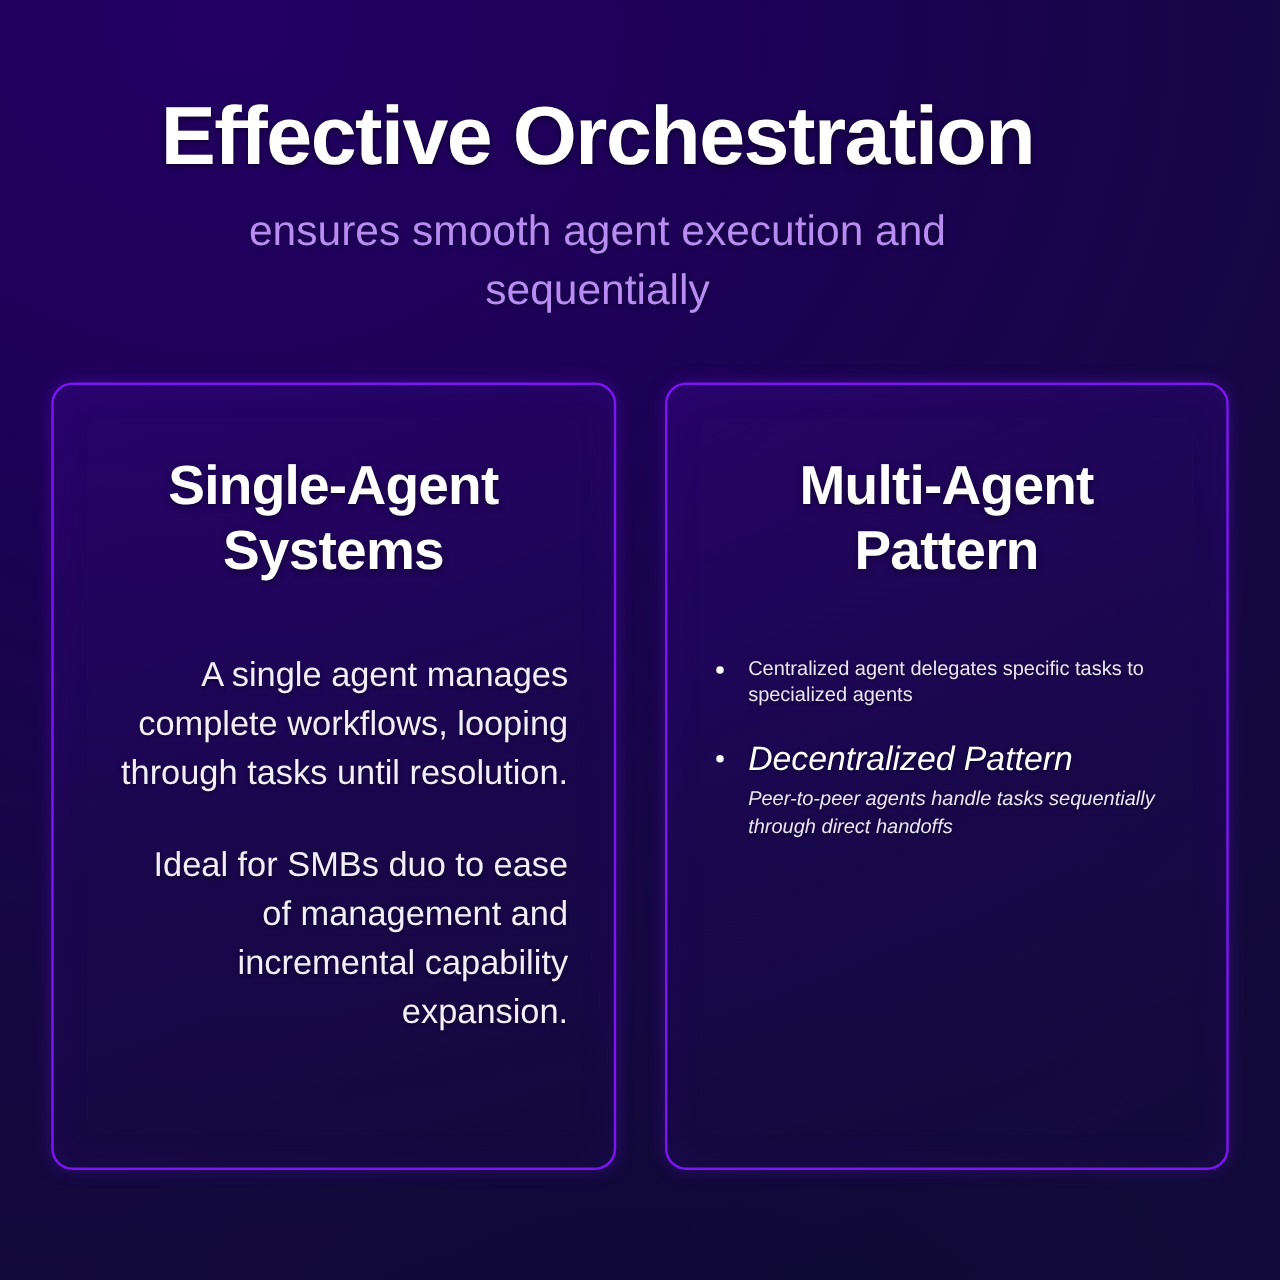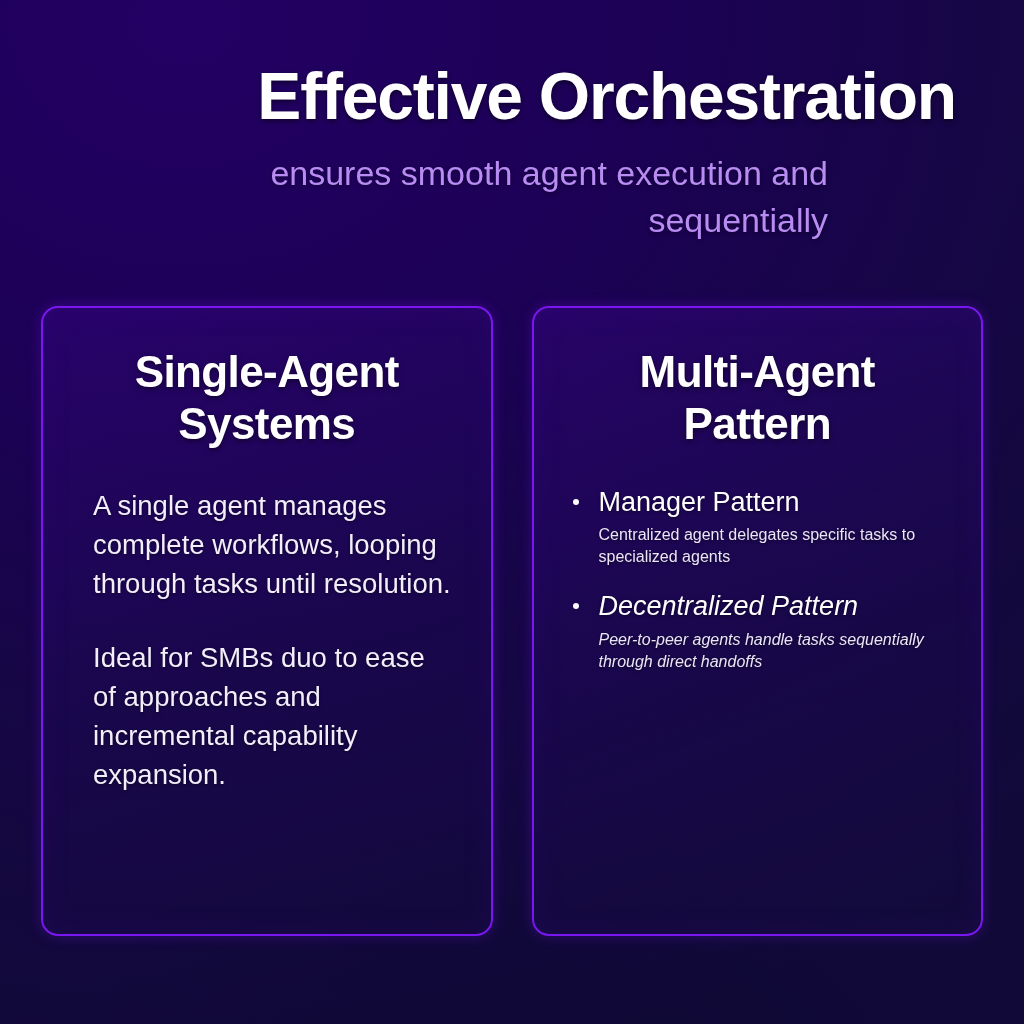--- a/index.html
+++ b/index.html
@@ -30,23 +30,23 @@
     inset: 0;
     pointer-events: none;
     background:
       radial-gradient(70% 55% at 50% 115%, rgba(14,8,52,0.85) 0%, rgba(14,8,52,0) 70%);
   }
 
   
   .header {
     position: absolute;
     left: 0;
-    top: 0;
+    top: 12px;
     width: 956px;
-    text-align: right;
+    text-align: center;
     z-index: 3;
   }
 
   .title {
     margin: 0;
     padding-top: 63px;
     font-size: 66px;
     font-weight: bold;
     line-height: 1.0;
     letter-spacing: -1.2px;
@@ -83,21 +83,21 @@
     box-sizing: border-box;
     border: 2px solid #7a16ef;
     border-radius: 17px;
     background: linear-gradient(160deg, rgba(45,5,115,0.62) 0%, rgba(28,8,82,0.45) 55%, rgba(20,10,62,0.30) 100%);
     box-shadow: 0 0 14px rgba(122,22,239,0.30), inset 0 0 30px rgba(80,20,180,0.12);
     padding: 38px 34px 0 34px;
     overflow: hidden;
   }
 
   .card-title {
-    margin: 0;
+    margin: 17px;
     padding: 0 4px;
     font-size: 44px;
     font-weight: bold;
     line-height: 1.19;
     letter-spacing: -0.6px;
     text-align: center;
     color: #ffffff;
     text-shadow: 0 2px 5px rgba(0,0,0,0.5);
   }
 
@@ -105,20 +105,21 @@
     padding-top: 35px;
   }
 
   .para {
     margin: 0 0 35px 0;
     padding: 0 2px 0 16px;
     font-size: 27.5px;
     line-height: 1.42;
     color: #f2eefb;
     text-shadow: 0 1px 3px rgba(0,0,0,0.5);
+    text-align: right;
   }
   .para:last-child { margin-bottom: 0; }
 
   .lead {
     margin: 0 0 26px 0;
     padding: 0 2px 0 3px;
     font-size: 27.5px;
     line-height: 1.42;
     color: #f2eefb;
     text-shadow: 0 1px 3px rgba(0,0,0,0.5);
@@ -174,31 +175,30 @@
     <h1 class="title">Effective Orchestration</h1>
     <p class="subtitle">ensures smooth agent execution and sequentially</p>
   </div>
 
   <div class="cards">
 
     <div class="card">
       <h2 class="card-title">Single-Agent Systems</h2>
       <div class="card-body">
         <p class="para">A single agent manages complete workflows, looping through tasks until resolution.</p>
-        <p class="para">Ideal for SMBs duo to ease of approaches and incremental capability expansion.</p>
+        <p class="para">Ideal for SMBs duo to ease of management and incremental capability expansion.</p>
       </div>
     </div>
 
     <div class="card">
       <h2 class="card-title">Multi-Agent Pattern</h2>
       <div class="card-body">
         <ul class="bullets">
           <li class="bullet-item">
             <span class="bullet-dot"></span>
-            <span class="bullet-title">Manager Pattern</span>
             <span class="bullet-desc">Centralized agent delegates specific tasks to specialized agents</span>
           </li>
           <li class="bullet-item">
             <span class="bullet-dot"></span>
             <span class="bullet-title">Decentralized Pattern</span>
             <span class="bullet-desc">Peer-to-peer agents handle tasks sequentially through direct handoffs</span>
           </li>
         </ul>
       </div>
     </div>

